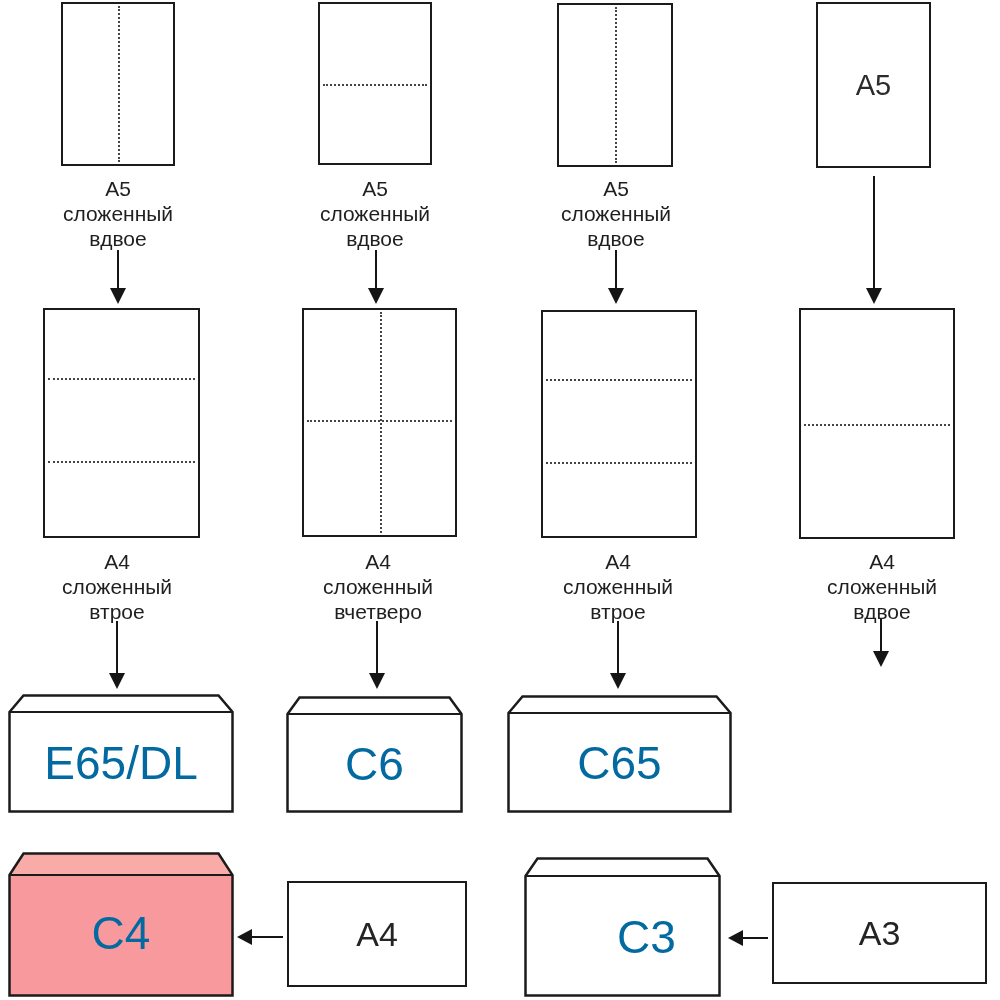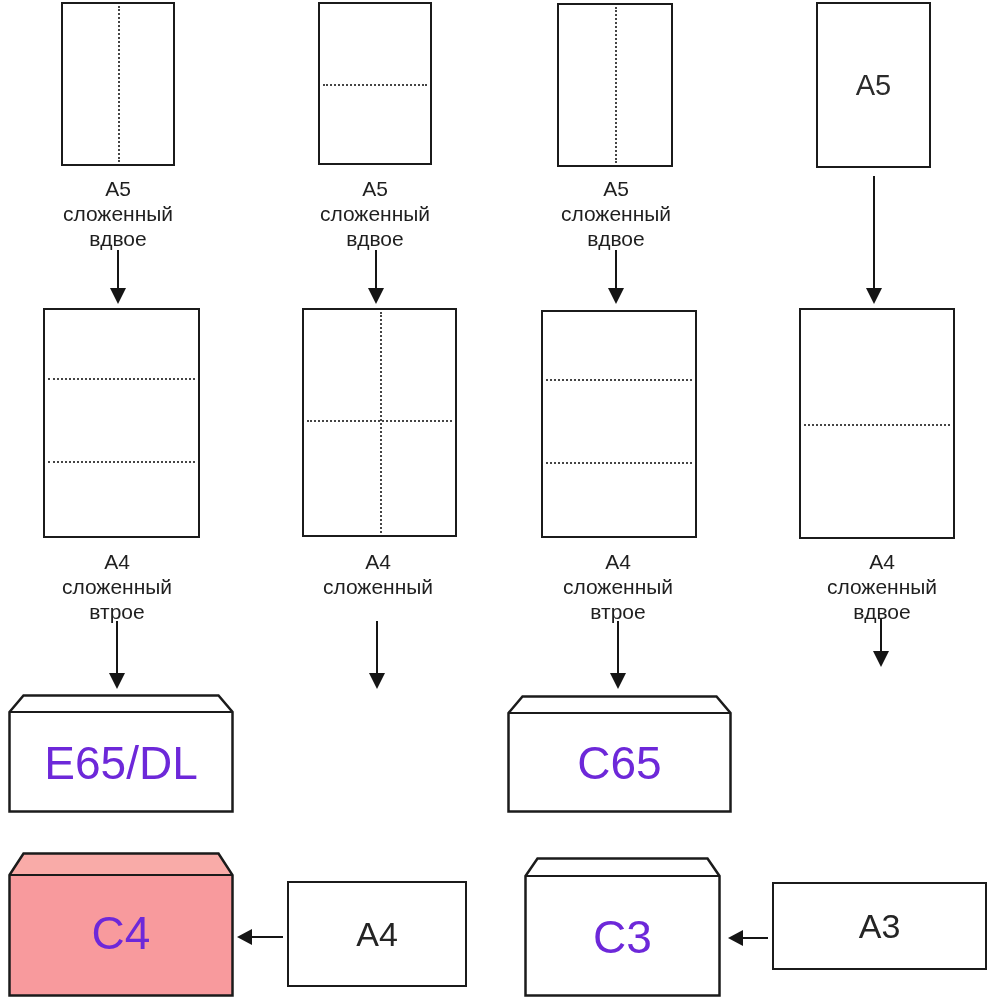--- a/index.html
+++ b/index.html
@@ -53,21 +53,21 @@
     border-top:8px solid transparent;
     border-bottom:8px solid transparent;
     border-right:15px solid #151515;
   }
   .arrow-left .shaft{flex:1;height:2px;background:#151515;}
   .envelope{position:absolute;}
   .envelope svg{position:absolute;left:0;top:0;display:block;}
   .env-label{
     position:absolute;left:0;right:0;
     display:flex;align-items:center;justify-content:center;
-    font-size:46px;color:#6d28d9;
+    font-size:46px;color:#0369a1;
   }
   .rect-sheet{
     position:absolute;
     background:#ffffff;
     border:2px solid #1b1b1b;
     box-sizing:border-box;
     display:flex;align-items:center;justify-content:center;
     font-size:34px;color:#242424;
   }
 </style>
@@ -145,20 +145,21 @@
   </div>
 
   <div class="caption" style="left:17px;top:549px;">
     <span>А4</span>
     <span>сложенный</span>
     <span>втрое</span>
   </div>
   <div class="caption" style="left:278px;top:549px;">
     <span>А4</span>
     <span>сложенный</span>
+    <span>вчетверо</span>
   </div>
   <div class="caption" style="left:518px;top:549px;">
     <span>А4</span>
     <span>сложенный</span>
     <span>втрое</span>
   </div>
   <div class="caption" style="left:782px;top:549px;">
     <span>А4</span>
     <span>сложенный</span>
     <span>вдвое</span>
@@ -182,20 +183,27 @@
     </div>
 
   <div class="envelope" style="left:8px;top:694px;width:226px;height:119px;">
     <svg width="226" height="119" viewBox="0 0 226 119">
       <polygon points="1.5,18 15.5,1.5 210.5,1.5 224.5,18 224.5,117.5 1.5,117.5" fill="#ffffff" stroke="#1b1b1b" stroke-width="2.5" stroke-linejoin="miter"></polygon>
       <line x1="1.5" y1="18" x2="224.5" y2="18" stroke="#1b1b1b" stroke-width="2"></line>
     </svg>
     <div class="env-label" style="top:18px;bottom:0;">E65/DL</div>
   </div>
 
+  <div class="envelope" style="left:286px;top:696px;width:177px;height:117px;">
+    <svg width="177" height="117" viewBox="0 0 177 117">
+      <polygon points="1.5,18 13.5,1.5 163.5,1.5 175.5,18 175.5,115.5 1.5,115.5" fill="#ffffff" stroke="#1b1b1b" stroke-width="2.5" stroke-linejoin="miter"></polygon>
+      <line x1="1.5" y1="18" x2="175.5" y2="18" stroke="#1b1b1b" stroke-width="2"></line>
+    </svg>
+    <div class="env-label" style="top:18px;bottom:0;">C6</div>
+  </div>
 
   <div class="envelope" style="left:507px;top:695px;width:225px;height:118px;">
     <svg width="225" height="118" viewBox="0 0 225 118">
       <polygon points="1.5,18 15.5,1.5 209.5,1.5 223.5,18 223.5,116.5 1.5,116.5" fill="#ffffff" stroke="#1b1b1b" stroke-width="2.5" stroke-linejoin="miter"></polygon>
       <line x1="1.5" y1="18" x2="223.5" y2="18" stroke="#1b1b1b" stroke-width="2"></line>
     </svg>
     <div class="env-label" style="top:18px;bottom:0;">C65</div>
   </div>
 
 
@@ -211,30 +219,30 @@
 
   <div class="arrow-left" style="left:237px;top:929px;width:46px;">
       <div class="head"></div>
       <div class="shaft"></div>
     </div>
 
   <div class="rect-sheet" style="left:287px;top:881px;width:180px;height:106px;">
     <span>A4</span>
   </div>
 
-  <div class="envelope" style="left:524px;top:857px;width:197px;height:140px;">
+  <div class="envelope" style="left:524px;top:857px;width:197px;height:140px;padding-left:48px;">
     <svg width="197" height="140" viewBox="0 0 197 140">
       <polygon points="1.5,19 13.5,1.5 183.5,1.5 195.5,19 195.5,138.5 1.5,138.5" fill="#ffffff" stroke="#1b1b1b" stroke-width="2.5" stroke-linejoin="miter"></polygon>
       <line x1="1.5" y1="19" x2="195.5" y2="19" stroke="#1b1b1b" stroke-width="2"></line>
     </svg>
     <div class="env-label" style="top:19px;bottom:0;">C3</div>
   </div>
 
   <div class="arrow-left" style="left:728px;top:930px;width:40px;">
       <div class="head"></div>
       <div class="shaft"></div>
     </div>
 
-  <div class="rect-sheet" style="left:772px;top:882px;width:215px;height:88px;">
+  <div class="rect-sheet" style="left:772px;top:882px;width:215px;height:102px;">
     <span>A3</span>
   </div>
 
 </div>
 
 </body></html>

